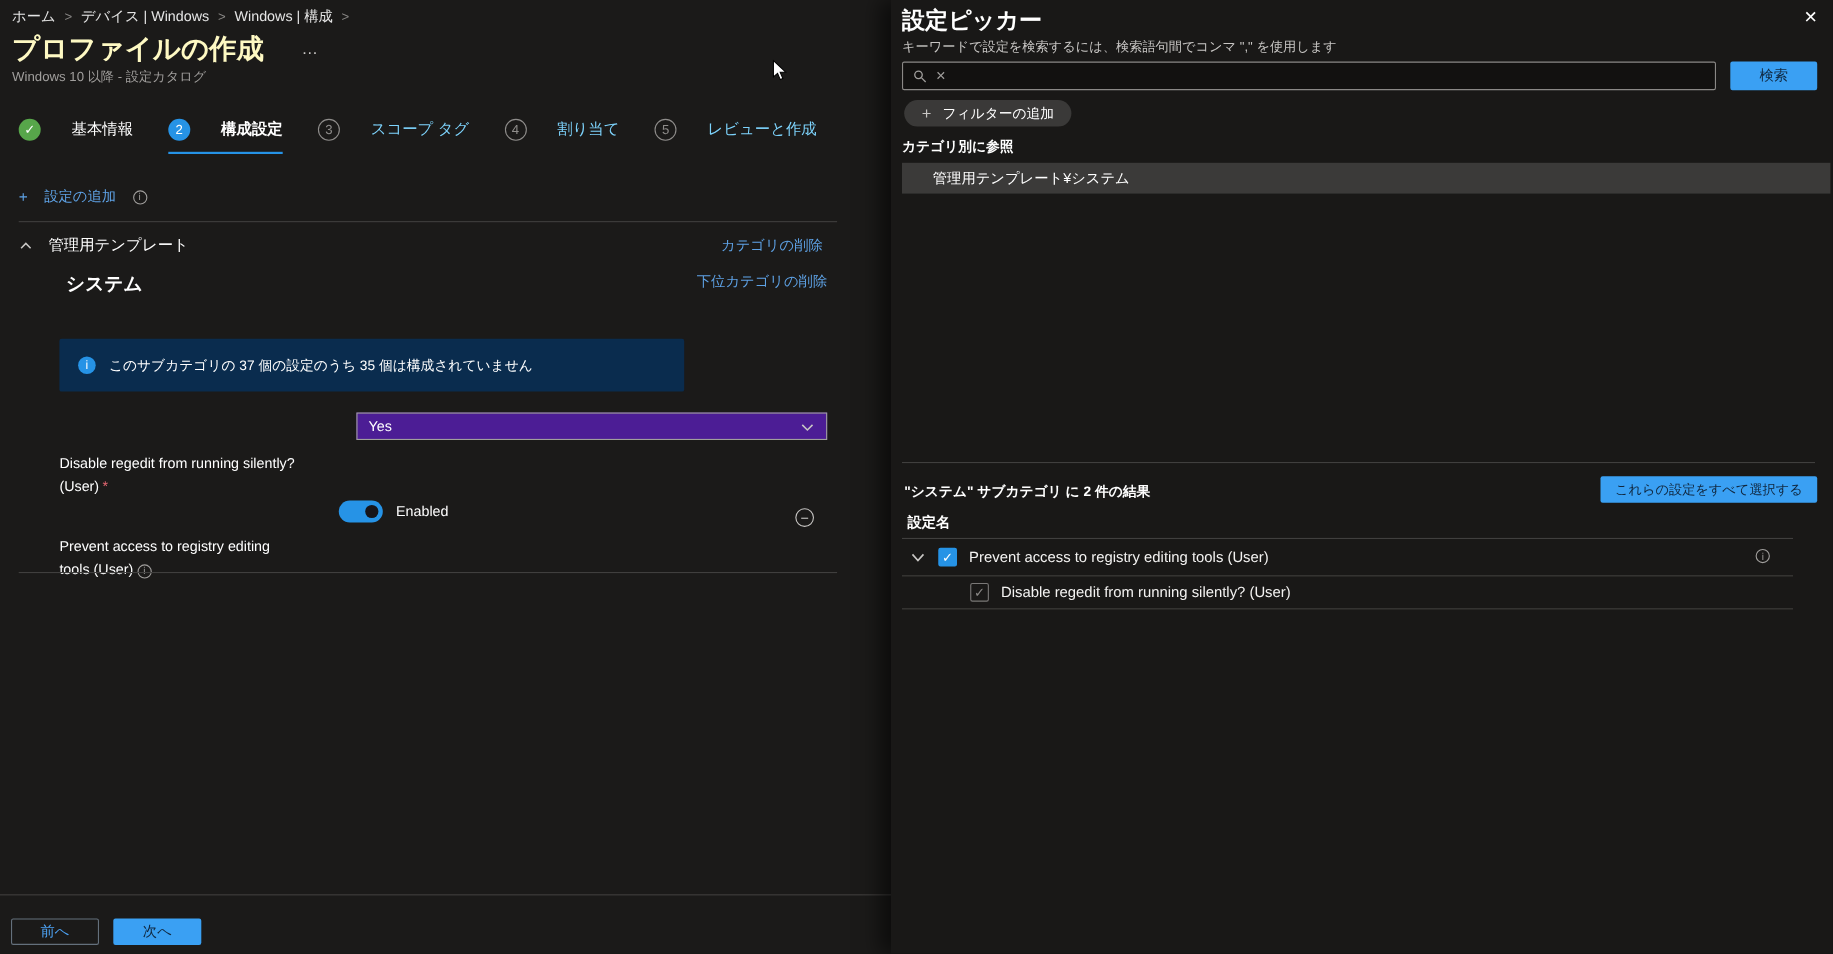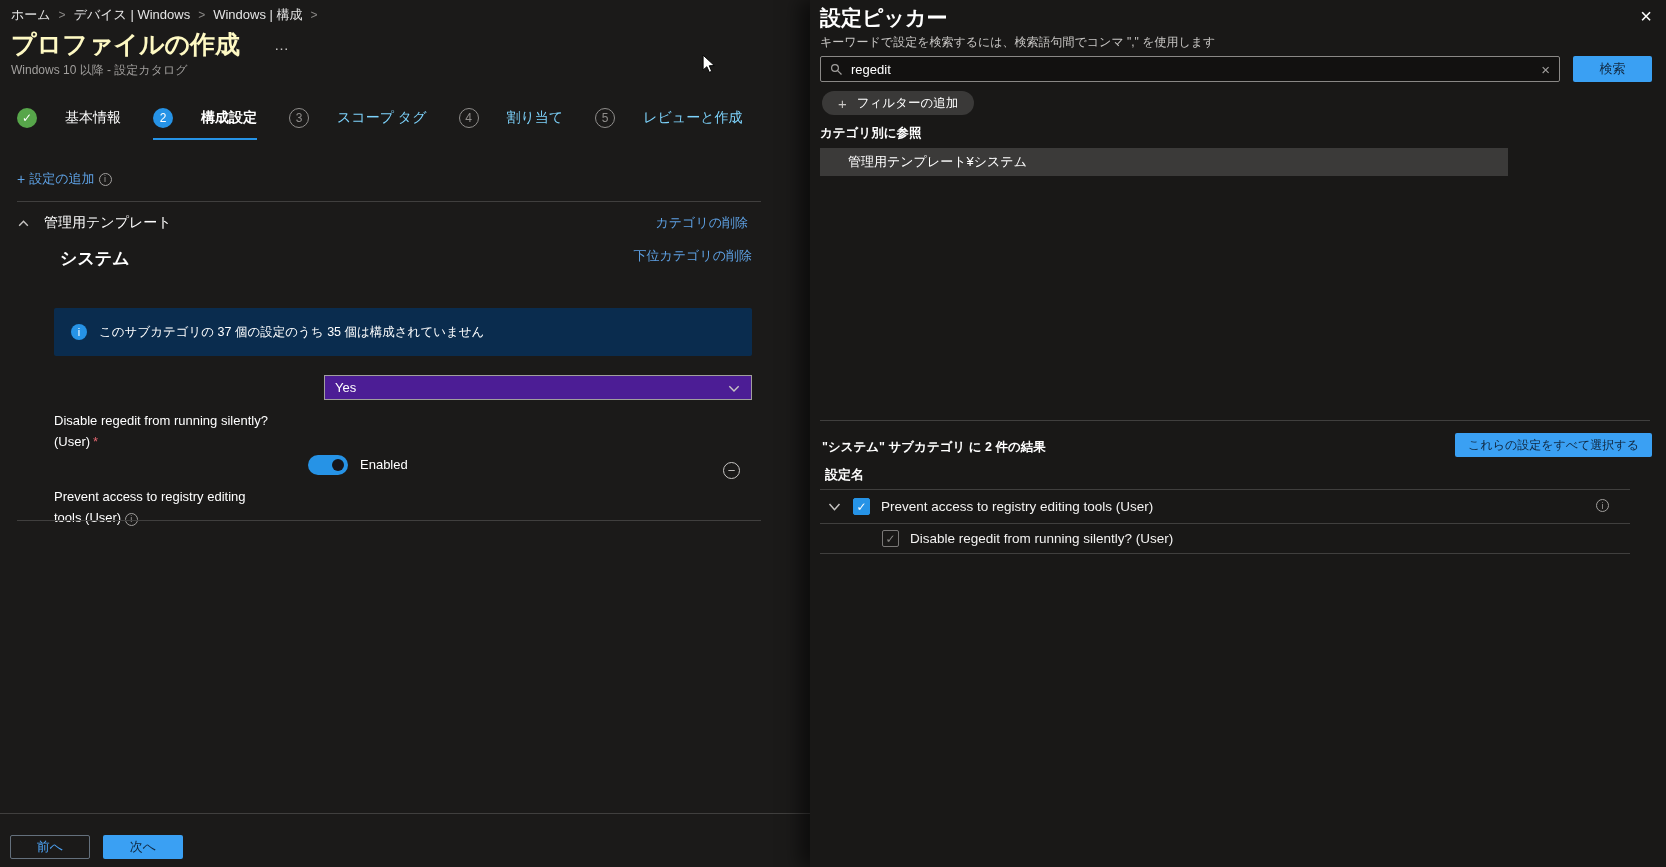--- a/index.html
+++ b/index.html
@@ -28,36 +28,36 @@
   .step.complete .step-circle { background:#57a64a; }
   .step.complete .step-circle::after { content:"✓"; color:#fff; font-size:12px; font-weight:bold; }
   .step.active .step-circle { background:#2693e6; color:#fff; }
   .step.active { border-bottom:2px solid #2693e6; }
   .step.active .step-label { font-weight:bold; color:#fff; }
   .step.upcoming .step-circle { border:1px solid #8f8d8b; color:#8f8d8b; }
   .step.upcoming .step-label { color:#7dd3fc; }
   .step-label { font-size:14px; }
 
   .link { color:#5ea2e5; font-size:13px; cursor:pointer; text-decoration:none; }
-  .add-setting { left:17px; top:170px; display:flex; align-items:center; gap:4px; }
+  .add-setting { left:17px; top:170px; display:flex; align-items:center; gap:15px; }
   .plus::before { content:"+"; font-size:14px; }
 
   .info-circle { display:inline-flex; width:13px; height:13px; border:1px solid #a19f9d; border-radius:50%; color:#a19f9d; font-size:9px; align-items:center; justify-content:center; font-style:normal; }
   .info-circle::after { content:"i"; }
 
   .hdivider { border-top:1px solid #403f3e; height:0; }
 
   .category-row { left:17px; top:214px; width:731px; display:flex; align-items:center; justify-content:space-between; }
   .category-left { display:flex; align-items:center; gap:14px; }
   .category-name { font-size:14px; color:#fff; }
 
   .subcat-row { left:60px; top:247px; width:692px; display:flex; align-items:flex-start; justify-content:space-between; }
   .subcat-name { font-size:17px; font-weight:bold; }
 
-  .info-banner { left:54px; top:308px; width:698px; height:48px; background:#0a2c4e; border-radius:2px; display:flex; align-items:center; padding-left:17px; gap:12px; }
+  .info-banner { left:54px; top:308px; width:568px; height:48px; background:#0a2c4e; border-radius:2px; display:flex; align-items:center; padding-left:17px; gap:12px; }
   .info-banner-icon { width:16px; height:16px; border-radius:50%; background:#2693e6; color:#fff; font-size:11px; display:flex; align-items:center; justify-content:center; flex:0 0 auto; }
   .info-banner-icon::after { content:"i"; }
   .info-banner-text { font-size:12.5px; color:#fff; }
 
   .field-label { font-size:13px; line-height:21px; color:#fff;margin-top:34px; }
   .req { color:#e0656f; margin-left:3px; }
 
   .dropdown { left:324px; top:375px; width:428px; height:25px; background:#4c1d95; border:1px solid #a19f9d; display:flex; align-items:center; justify-content:space-between; padding:0 10px; font-size:13px; cursor:pointer; }
 
   .toggle { left:308px; top:455px; width:40px; height:20px; border-radius:10px; background:#2693e6; cursor:pointer; }
@@ -82,21 +82,21 @@
   .search-value { flex:1; font-size:13px; color:#fff; }
   .search-clear { color:#a19f9d; font-size:15px; cursor:pointer; }
   .search-btn { left:763px; top:56px; width:79px; height:26px; }
 
   .filter-pill { left:12px; top:91px; height:24px; padding:0 16px; border-radius:12px; background:#3a3938; display:inline-flex; align-items:center; gap:10px; cursor:pointer; }
   .filter-pill .plus-ic { color:#c8c6c4; font-size:15px; }
   .filter-pill .plus-ic::before { content:"+"; }
   .filter-pill-label { font-size:12.5px; color:#fff; }
 
   .browse-label { left:10px; top:125px; font-size:12.5px; font-weight:bold; }
-  .cat-path-row { left:10px; top:148px; width:688px; height:28px; background:#3b3a39; display:flex; align-items:center; padding-left:28px; font-size:13px; cursor:pointer; }
+  .cat-path-row { left:10px; top:148px; width:844px; height:28px; background:#3b3a39; display:flex; align-items:center; padding-left:28px; font-size:13px; cursor:pointer; }
 
   .results-divider { left:10px; top:420px; width:830px; }
   .results-summary { left:12px; top:439px; font-size:12.5px; font-weight:bold; }
   .select-all-btn { left:645px; top:433px; width:197px; height:24px; font-size:12px; }
   .col-header { left:15px; top:466px; font-size:13px; font-weight:bold; }
   .head-divider { left:10px; top:489px; width:810px; }
 
   .picker-row { left:10px; width:810px; display:flex; align-items:center; cursor:pointer; }
   .row-1 { top:490px; height:33px; gap:11px; padding-left:7px; }
   .row-2 { top:524px; height:29px; gap:11px; padding-left:62px; }
@@ -217,21 +217,20 @@
   <h2 class="abs panel-title">設定ピッカー</h2>
   <div class="abs panel-subtitle">キーワードで設定を検索するには、検索語句間でコンマ "," を使用します</div>
 
   <div class="abs search-box">
     <span class="chev">
         <svg width="13" height="13" viewBox="0 0 13 13">
           <circle cx="5" cy="5" r="3.4" stroke="#a19f9d" stroke-width="1.2" fill="none"></circle>
           <line x1="7.8" y1="7.8" x2="11.5" y2="11.5" stroke="#a19f9d" stroke-width="1.2"></line>
         </svg>
       </span>
-    <span class="search-value">regedit</span>
     <span class="search-clear">×</span>
   </div>
   <div class="abs btn btn-primary search-btn">検索</div>
 
   <div class="abs filter-pill">
     <span class="plus-ic"></span>
     <span class="filter-pill-label">フィルターの追加</span>
   </div>
 
   <div class="abs browse-label">カテゴリ別に参照</div>

